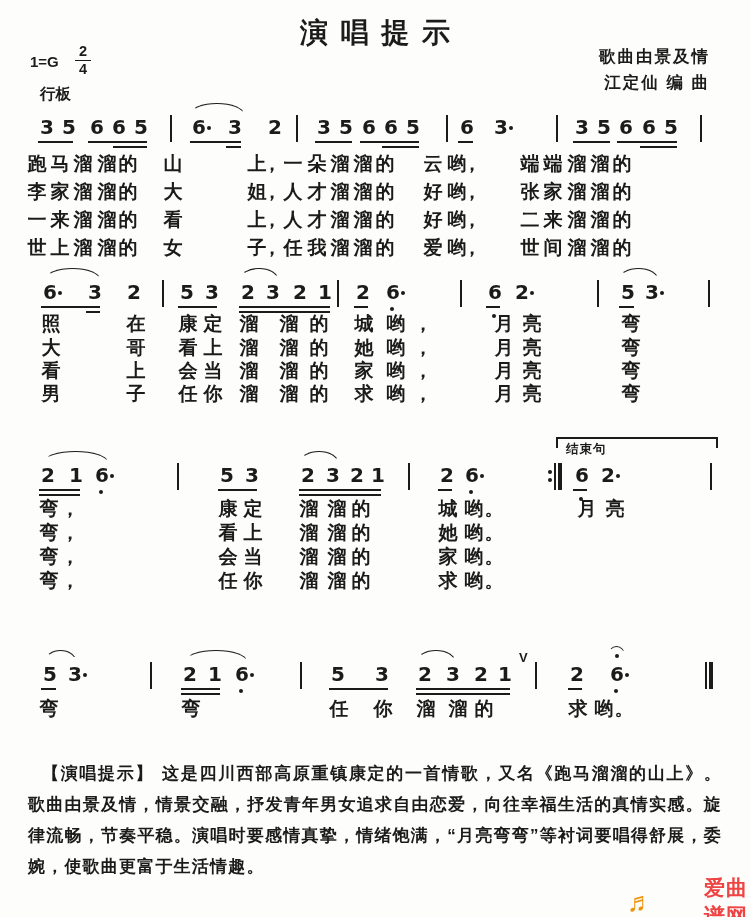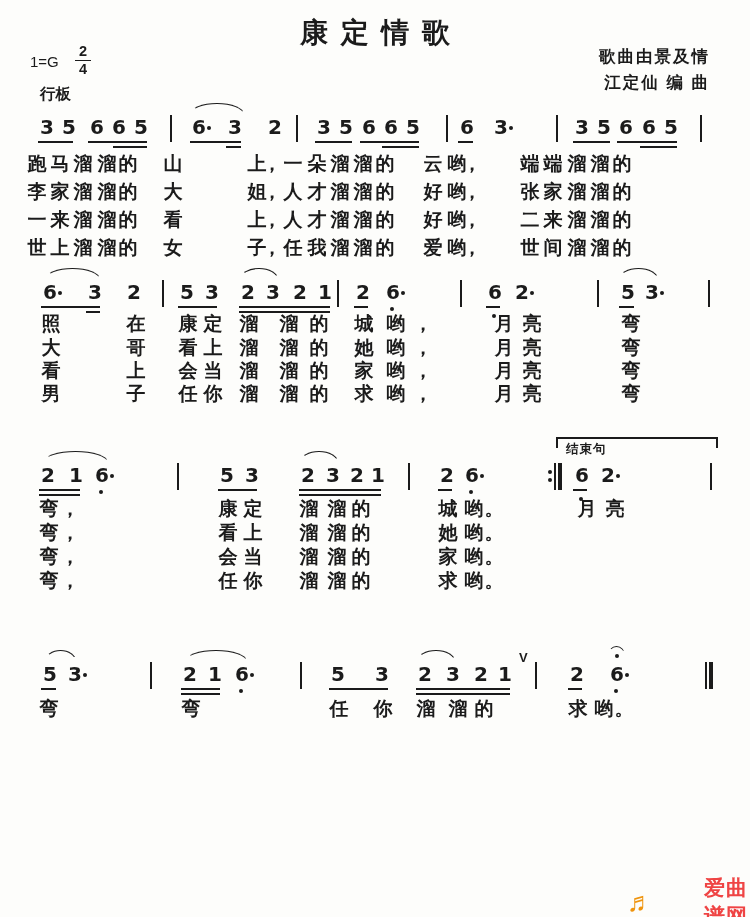--- a/index.html
+++ b/index.html
@@ -2,21 +2,21 @@
 <html><head>
 <meta charset="utf-8">
 <style>
   html,body{margin:0;padding:0;background:#888;}
   .page{position:relative;width:750px;height:917px;margin:0 auto;background:#fdfdfb;overflow:hidden;
         font-family:"Liberation Sans","DejaVu Sans",sans-serif;color:#1b1b1b;}
   .title{position:absolute;top:14px;left:0;right:0;text-align:center;
          font-size:28px;font-weight:bold;letter-spacing:.45em;text-indent:.45em;}
   .credit{position:absolute;right:40px;text-align:right;font-size:16.5px;font-weight:bold;letter-spacing:2px;}
   .credit.src{top:46px;} .credit.arr{top:72px;}
-  .keysig{position:absolute;left:30px;top:53px;font-size:15px;font-weight:normal;}
+  .keysig{position:absolute;left:30px;top:53px;font-size:15px;font-weight:bold;}
   .meter{position:absolute;left:75px;top:44px;width:16px;text-align:center;font-size:14.5px;font-weight:bold;line-height:1;}
   .meter .num{display:block;border-bottom:1.6px solid #1b1b1b;padding-bottom:1px;}
   .meter .den{display:block;padding-top:1px;}
   .tempo{position:absolute;left:40px;top:84px;font-size:15.5px;font-weight:bold;}
   #score{position:absolute;left:0;top:0;width:750px;height:917px;}
   .note{position:absolute;font-family:"DejaVu Sans",sans-serif;font-size:20px;font-weight:bold;line-height:1;color:#1b1b1b;}
   .ndot{position:absolute;width:4px;height:4px;border-radius:50%;background:#1b1b1b;}
   .beam{position:absolute;height:1.7px;background:#1b1b1b;}
   .bar{position:absolute;width:1.7px;height:27px;background:#1b1b1b;}
   .barthick{position:absolute;width:4.5px;height:27px;background:#1b1b1b;}
@@ -33,21 +33,21 @@
           letter-spacing:1.2px;text-align:justify;text-indent:14px;font-weight:bold;}
   .pnotes .lbl{margin-right:8px;}
   .logo{position:absolute;left:627px;top:874px;display:flex;align-items:center;gap:2px;}
   .logo .ic{font-size:27px;line-height:1;}
   .logo .tx{font-size:21px;font-weight:bold;letter-spacing:1px;}
 </style>
 </head>
 <body>
 
 <div class="page">
-  <div class="title">康定情歌</div>
+  <div class="title">演唱提示</div>
   <div class="credit src">歌曲由景及情</div>
   <div class="credit arr">江定仙 编 曲</div>
   <div class="keysig">1=G</div>
   <div class="meter">
     <span class="num">2</span>
     <span class="den">4</span>
   </div>
   <div class="tempo">行板</div>
 
   <div id="score">
@@ -386,18 +386,19 @@
       <div class="lyr" style="left: 339px; top: 699px;">任</div>
       <div class="lyr" style="left: 383px; top: 699px;">你</div>
       <div class="lyr" style="left: 426px; top: 699px;">溜</div>
       <div class="lyr" style="left: 458px; top: 699px;">溜</div>
       <div class="lyr" style="left: 484px; top: 699px;">的</div>
       <div class="lyr" style="left: 578px; top: 699px;">求</div>
       <div class="lyr" style="left: 604px; top: 699px;">哟</div>
       <div class="lyr" style="left: 624px; top: 699px;">。</div>
     </div>
 
+  <p class="pnotes"><span class="lbl">【演唱提示】</span><span>这是四川西部高原重镇康定的一首情歌，又名《跑马溜溜的山上》。歌曲由景及情，情景交融，抒发青年男女追求自由恋爱，向往幸福生活的真情实感。旋律流畅，节奏平稳。演唱时要感情真挚，情绪饱满，“月亮弯弯”等衬词要唱得舒展，委婉，使歌曲更富于生活情趣。</span></p>
 
   <div class="logo">
     <span class="ic" style="color: rgb(239, 148, 14);">♬</span>
     <span class="tx" style="color: #ef4444; margin-left: 48px;">爱曲谱网</span>
   </div>
 </div>
 
 </body></html>

